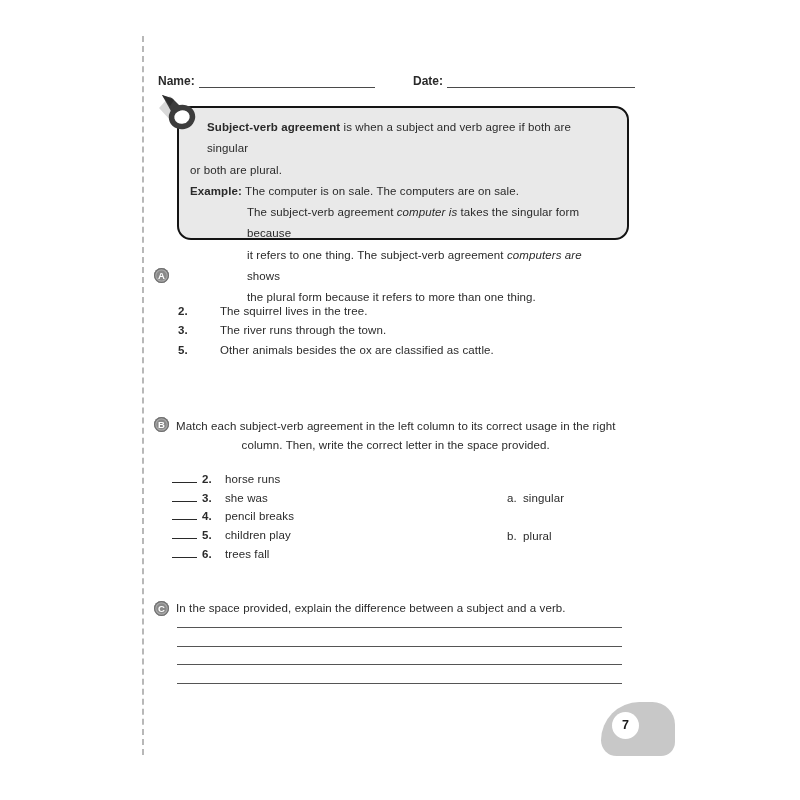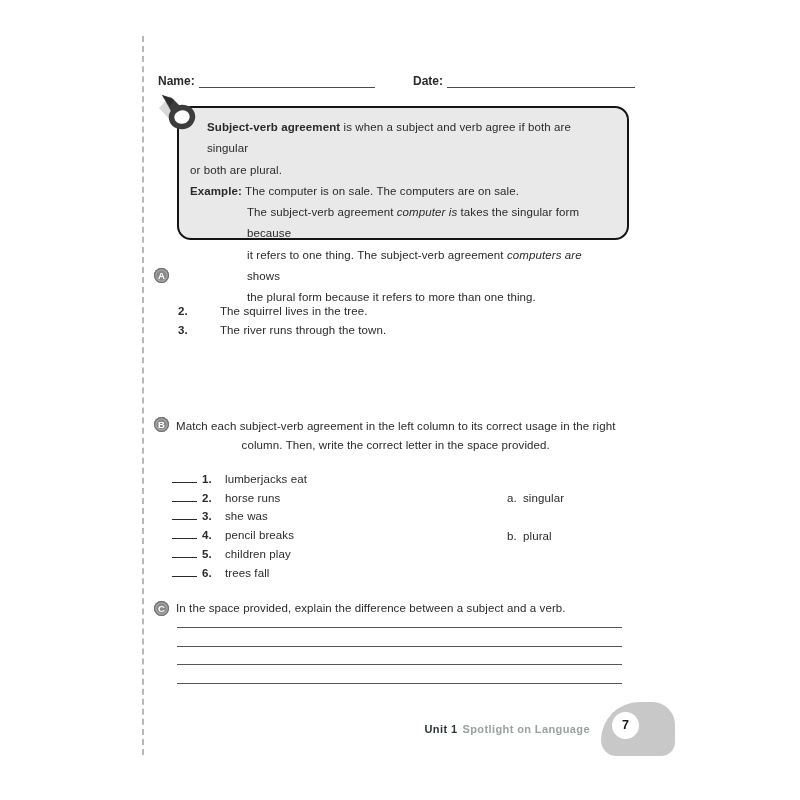--- a/index.html
+++ b/index.html
@@ -98,51 +98,48 @@
     <polygon points="6,3 16,6 30,20 20,28" fill="#3c3c3c"></polygon>
     <polygon points="6,3 18,8 14,14" fill="#2e2e2e"></polygon>
     <ellipse cx="26" cy="25" rx="10.5" ry="9.5" fill="#ffffff" stroke="#3c3c3c" stroke-width="5.5" transform="rotate(-12 26 25)"></ellipse>
   </svg>
 
   <div class="badge badge-a">A</div>
 
   <div class="list-a">
     <div><span class="num">2.</span><span>The squirrel lives in the tree.</span></div>
     <div><span class="num">3.</span><span>The river runs through the town.</span></div>
+    <div><span class="num">5.</span><span>Other animals besides the ox are classified as cattle.</span></div>
   </div>
 
   <div class="badge badge-b">B</div>
   <div class="prompt prompt-b">
     <div>Match each subject-verb agreement in the left column to its correct usage in the right</div>
     <div>column. Then, write the correct letter in the space provided.</div>
   </div>
 
   <div class="list-b">
-    <div><span class="blank"></span><span class="num">1.</span><span>lumberjacks eat</span></div>
     <div><span class="blank"></span><span class="num">2.</span><span>horse runs</span></div>
     <div><span class="blank"></span><span class="num">3.</span><span>she was</span></div>
     <div><span class="blank"></span><span class="num">4.</span><span>pencil breaks</span></div>
     <div><span class="blank"></span><span class="num">5.</span><span>children play</span></div>
     <div><span class="blank"></span><span class="num">6.</span><span>trees fall</span></div>
 
     <div class="opt opt-a"><span class="letter">a.</span><span>singular</span></div>
     <div class="opt opt-b"><span class="letter">b.</span><span>plural</span></div>
   </div>
 
   <div class="badge badge-c">C</div>
   <div class="prompt prompt-c">In the space provided, explain the difference between a subject and a verb.</div>
 
   <div class="answer-lines">
     <div class="aline"></div>
     <div class="aline"></div>
     <div class="aline"></div>
     <div class="aline"></div>
   </div>
 
-  <div class="footer-credit">
-    <span class="unit">Unit 1</span><span class="title">Spotlight on Language</span>
-  </div>
 
   <div class="page-tab">
     <div class="page-circle">7</div>
   </div>
 
 </div>
 
 </body></html>

